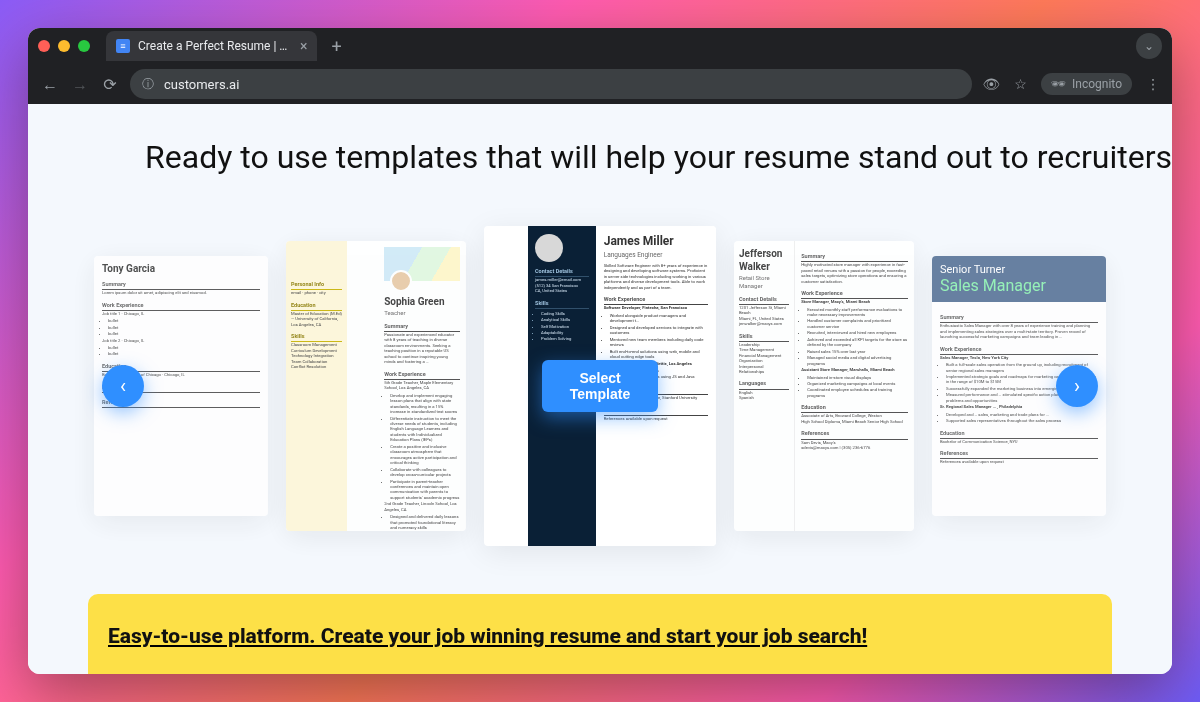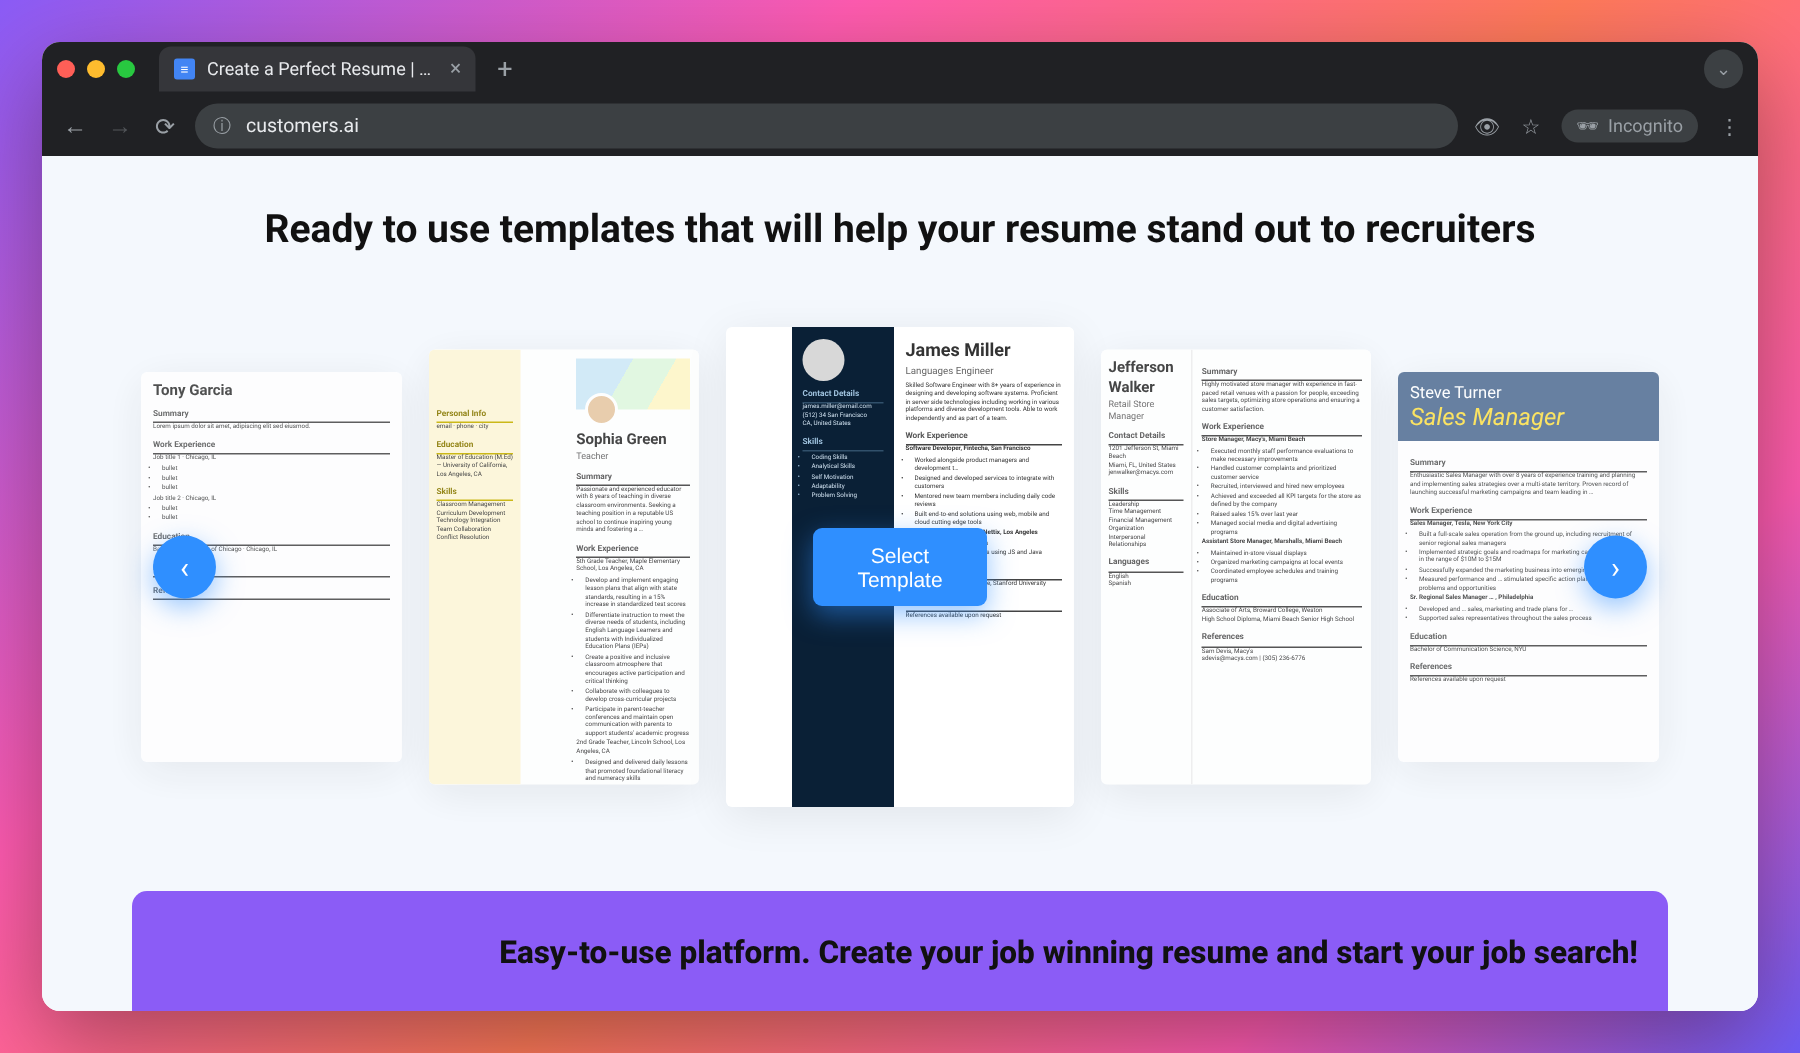--- a/index.html
+++ b/index.html
@@ -52,21 +52,21 @@
   .omnibox .secure { font-size:12px; color:#9aa0a6; }
   .right-icons { display:flex; align-items:center; gap:14px; color:#9aa0a6; font-size:14px;}
   .incognito-pill { display:flex; align-items:center; gap:6px; background:#3c4043; padding:4px 10px; border-radius:14px; font-size:12px;}
 
   
   .viewport {
     position:absolute; left:0; right:0; top:76px; bottom:0; background:#f4f8fd; overflow:hidden;
   }
 
   h1.page-title {
-    text-align:center; font-weight:700; color:#111; font-size:26px; margin-top:34px;
+    text-align:right; font-weight:400; color:#111; font-size:32px; margin-top:34px;
   }
 
   .carousel {
     position:relative; margin-top:40px; height:340px;
   }
   .track {
     position:absolute; left:0; right:0; top:0; bottom:0; display:flex; justify-content:center; align-items:center; gap:18px;
   }
   .card {
     background:#fff; border-radius:4px; box-shadow:0 6px 30px rgba(0,0,0,.08);
@@ -108,43 +108,43 @@
   .tpl3 .rtitle { font-size:6.5px; }
 
   
   .tpl4 { display:flex; }
   .tpl4 .sidebar { width:34%; padding:6px 5px; border-right:1px solid #eee;}
   .tpl4 .main { flex:1; padding:6px 6px; }
 
   
   .tpl5 .banner { background:#4f6c92; color:#fff; padding:7px 8px; }
   .tpl5 .banner .rname { color:#fff; font-size:11px;}
-  .tpl5 .banner .rtitle { color:#fde047;font-style:italic; }
+  .tpl5 .banner .rtitle { color:#86efac; }
   .tpl5 .body { padding:6px 8px; }
 
   .select-btn {
     position:absolute; left:50%; top:50%; transform:translate(-50%,-50%);
-    background:#2f8fff; color:#fff; font-weight:400; font-size:14px;
+    background:#2f8fff; color:#fff; font-weight:700; font-size:14px;
     padding:10px 18px; border:none; border-radius:6px; box-shadow:0 6px 18px rgba(47,143,255,.5);
     cursor:pointer;
   }
 
   .carousel-arrow {
     position:absolute; top:50%; transform:translateY(-50%);
     width:42px; height:42px; border-radius:50%; background:#2f8fff; color:#fff;
     display:flex; align-items:center;justify-content:center; font-size:20px; cursor:pointer;
     box-shadow:0 6px 18px rgba(47,143,255,.5);
   }
   .carousel-arrow.prev { left:74px; }
   .carousel-arrow.next { right:74px; }
 
   .band {
     position:absolute; left:60px; right:60px; bottom:0;
-    background:#8b5cf6; border-radius:10px 10px 0 0;
-    padding:30px 20px 26px; text-align:right;
+    background:#fde047; border-radius:10px 10px 0 0;
+    padding:30px 20px 26px; text-align:left;text-decoration:underline;
   }
   .band h2 { font-size:21px; font-weight:800; color:#111; }
 
   .truncate { white-space:nowrap; overflow:hidden; text-overflow:ellipsis; }
 </style>
 </head>
 <body>
 
 <div class="backdrop"></div>
 
@@ -349,21 +349,21 @@
               <div class="sec">References</div>
               <div>Sam Devis, Macy's</div>
               <div>sdevis@macys.com | (305) 236-6776</div>
             </div>
           </div>
         </div>
 
         <div class="card far">
           <div class="tpl5" style="height:100%">
             <div class="banner">
-              <div class="rname">Steve Turner</div>
+              <div class="rname">Senior Turner</div>
               <div class="rtitle">Sales Manager</div>
             </div>
             <div class="body resume">
               <div class="sec">Summary</div>
               <div>Enthusiastic Sales Manager with over 8 years of experience training and planning and implementing sales strategies over a multi-state territory. Proven record of launching successful marketing campaigns and team leading in …</div>
               <div class="sec">Work Experience</div>
               <div style="font-weight:700">Sales Manager, Tesla, New York City</div>
               <ul>
                 <li>Built a full-scale sales operation from the ground up, including recruitment of senior regional sales managers</li>
                 <li>Implemented strategic goals and roadmaps for marketing campaigns with billing in the range of $10M to $15M</li>

